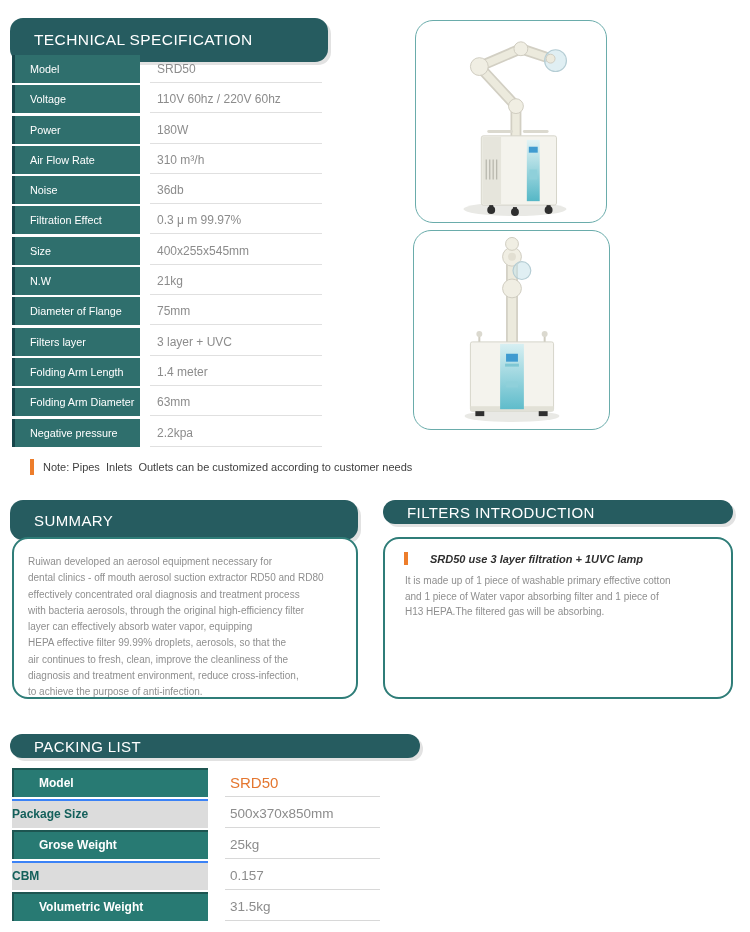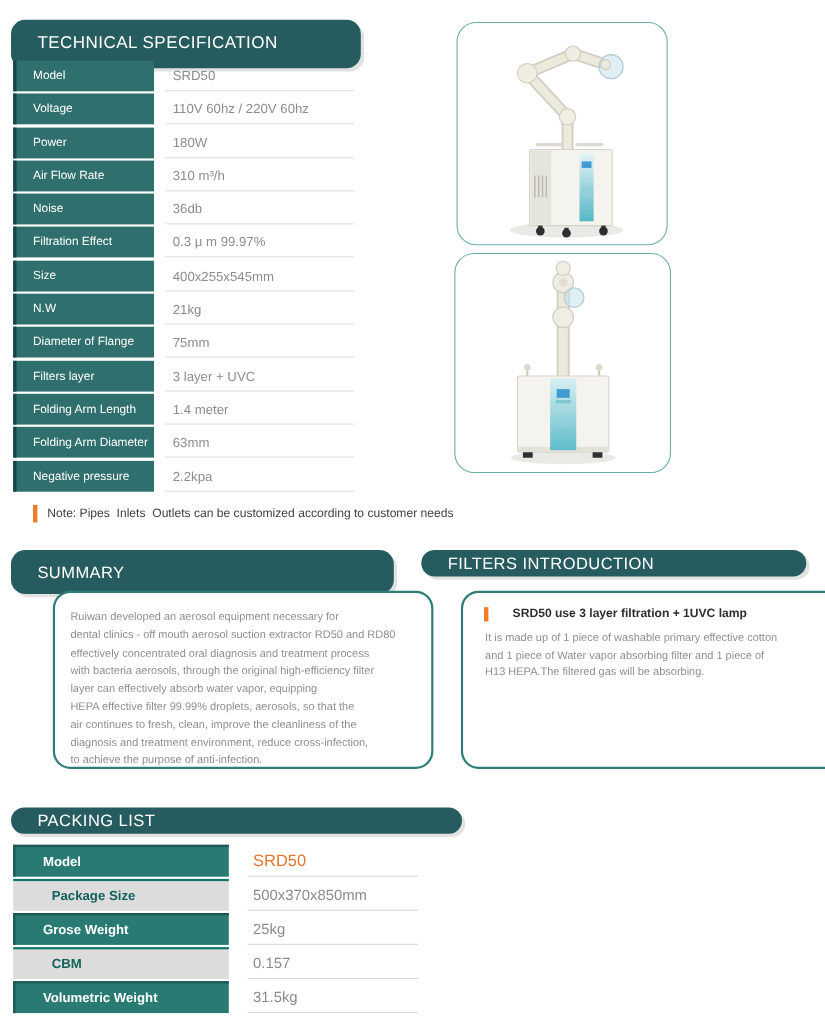--- a/index.html
+++ b/index.html
@@ -48,42 +48,41 @@
     position:absolute; left:30px; top:459px; display:flex; align-items:center;justify-content:center;
   }
   .orange-bar { width:4px; background:#ed7d2b; flex:0 0 auto; }
   .note-line .orange-bar { height:16px; margin-right:9px; }
   .note-text { font-size:11px; color:#3f3f3f; white-space:pre-wrap; }
 
   
   .round-box {
     position:absolute; border:2px solid #2f7d78; border-radius:16px;
     background:#ffffff;
-    margin-left:36px;
   }
   .box-summary { left:12px;  top:537px; width:346px; height:162px; padding:15px 4px 0 14px; }
   .box-filters { left:383px; top:537px; width:350px; height:162px; padding:13px 4px 0 0; }
   .sum-line { font-size:10px; line-height:16.3px; color:#8f8f8f; white-space:nowrap; }
 
-  .filters-heading { display:flex; margin-left:19px; }
+  .filters-heading { display:flex; align-items:center; margin-left:19px;font-style:italic; }
   .filters-heading .orange-bar { height:13px; margin-right:22px; }
   .filters-heading-text { font-size:11px; font-weight:bold; color:#2f2f2f; white-space:nowrap; }
   .filters-body { margin-top:8px; padding-left:20px; }
   .fil-line { font-size:10px; line-height:15.5px; color:#8f8f8f; white-space:nowrap; }
 
   
   .pack-table { position:absolute; left:12px; top:768px; width:380px; }
   .pack-row   { display:flex; height:29px; margin-bottom:2px; }
   .pack-label { width:196px; font-size:12px; font-weight:bold; line-height:27px; white-space:nowrap; }
   .pack-label.teal {
     background:#287a73; color:#ffffff; padding-left:25px;
     border-top:2px solid #1d5551; border-left:2px solid #1d5551;
   }
   .pack-label.gray {
-    background:#dcdcdc; color:#14605b; padding-left:35px; border-top:2px solid #0f766e;
+    background:#dcdcdc; color:#14605b; border-top:2px solid #3b82f6;
   }
   .pack-value {
     margin-left:17px; width:155px; padding-left:5px;
     border-bottom:1px solid #d8d8d8;
     color:#8c8c8c; font-size:13.5px; line-height:29px; white-space:nowrap;
   }
   .pack-value.orange { color:#e4762f; font-size:15px; }
 </style>
 </head>
 <body>

